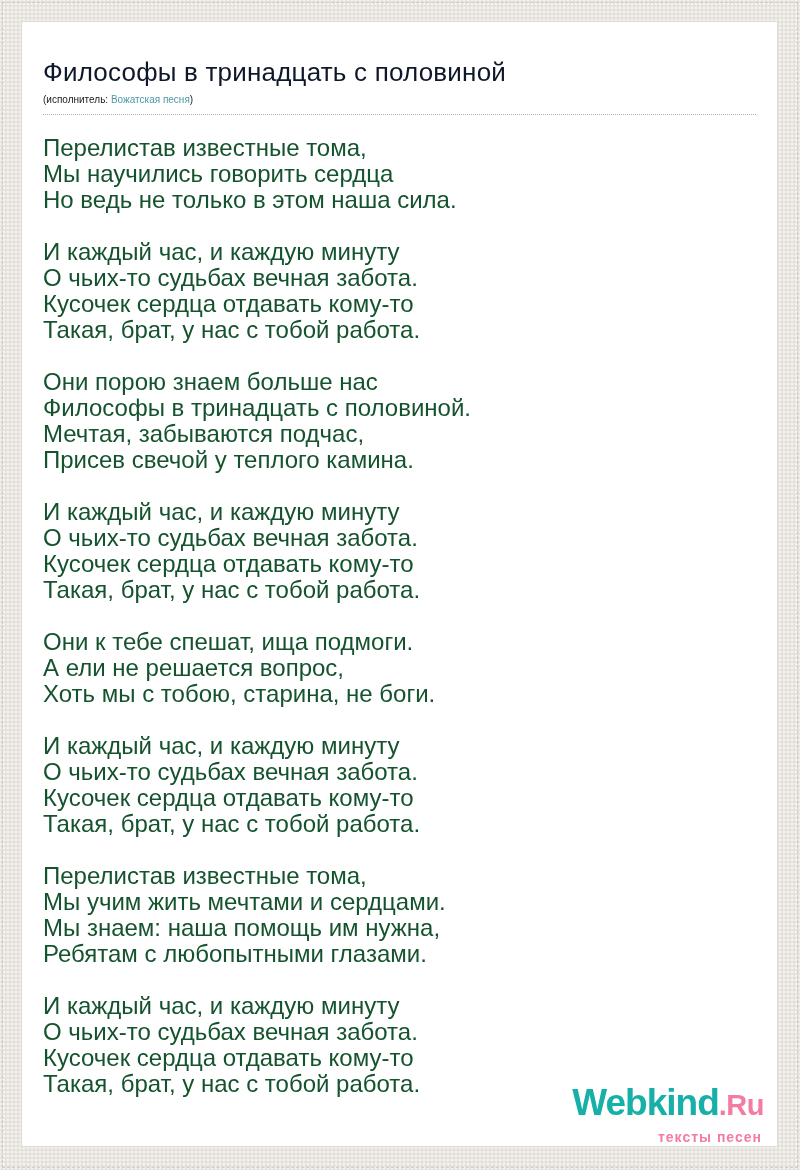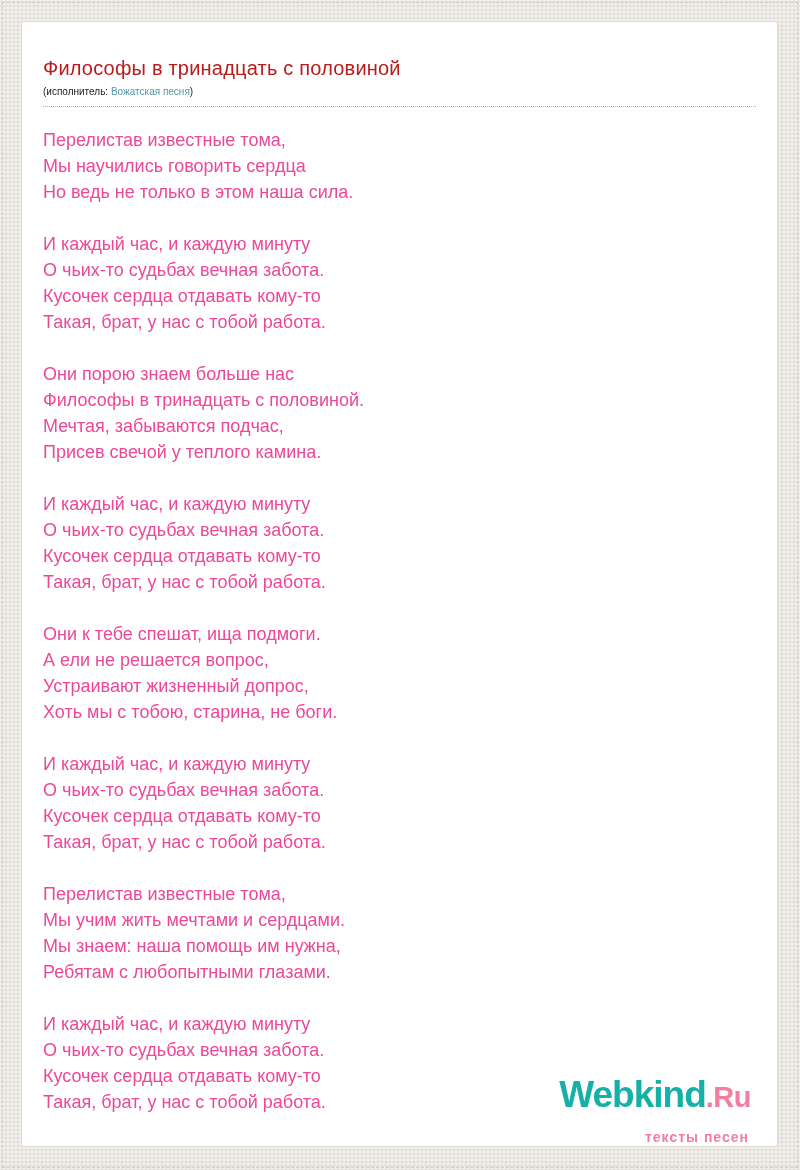--- a/index.html
+++ b/index.html
@@ -25,48 +25,48 @@
   .card {
     position: absolute;
     left: 21px; top: 21px;
     width: 757px; height: 1126px;
     background: #ffffff;
     border: 1px solid #dedbd5;
     padding: 21px 21px 0 21px;
     overflow: hidden;
   }
   .song-title {
-    font-size: 20px;
+    font-size: 26px;
     font-weight: normal;
-    color: #b91c1c;
+    color: #0f172a;
     margin: 14px 0 6px 0;
     letter-spacing: 0.2px;
   }
   .artist-line {
     font-size: 10px;
     color: #222222;
     padding-bottom: 9px;
     border-bottom: 1px dotted #9db6c6;
   }
   .artist-link {
     color: #4e98a8;
     text-decoration: none;
     cursor: pointer;
   }
   .lyrics {
     margin-top: 20px;
-    color: #ec4899;
-    font-size: 18px;
+    color: #14532d;
+    font-size: 24px;
     line-height: 26px;
   }
   .stanza { margin-bottom: 26px; }
   .lyric-line { display: block; white-space: pre; }
   .logo {
     position: absolute;
-    right: 26px; bottom: 2px;
+    right: 13px; bottom: 2px;
     text-align: right;
     line-height: 1;
     cursor: pointer;
   }
   .logo-main {
     font-size: 37px;
     font-weight: bold;
     color: #16b0a8;
     letter-spacing: -1px;
   }
@@ -74,21 +74,21 @@
     font-size: 29px;
     font-weight: bold;
     color: #f47ca1;
     letter-spacing: -0.5px;
   }
   .logo-tagline {
     font-size: 14px;
     font-weight: bold;
     color: #f47ca1;
     letter-spacing: 1px;
-    margin-top: 17px;
+    margin-top: 9px;
     padding-right: 2px;
   }
 </style>
 </head>
 <body>
 
 <div class="page-frame"></div>
 
 <div class="card">
 
@@ -121,21 +121,20 @@
     <p class="stanza">
       <span class="lyric-line">И каждый час, и каждую минуту</span>
       <span class="lyric-line">О чьих-то судьбах вечная забота.</span>
       <span class="lyric-line">Кусочек сердца отдавать кому-то</span>
       <span class="lyric-line">Такая, брат, у нас с тобой работа.</span>
     </p>
 
     <p class="stanza">
       <span class="lyric-line">Они к тебе спешат, ища подмоги.</span>
       <span class="lyric-line">А ели не решается вопрос,</span>
-      <span class="lyric-line">Устраивают жизненный допрос,</span>
       <span class="lyric-line">Хоть мы с тобою, старина, не боги.</span>
     </p>
 
     <p class="stanza">
       <span class="lyric-line">И каждый час, и каждую минуту</span>
       <span class="lyric-line">О чьих-то судьбах вечная забота.</span>
       <span class="lyric-line">Кусочек сердца отдавать кому-то</span>
       <span class="lyric-line">Такая, брат, у нас с тобой работа.</span>
     </p>
 

